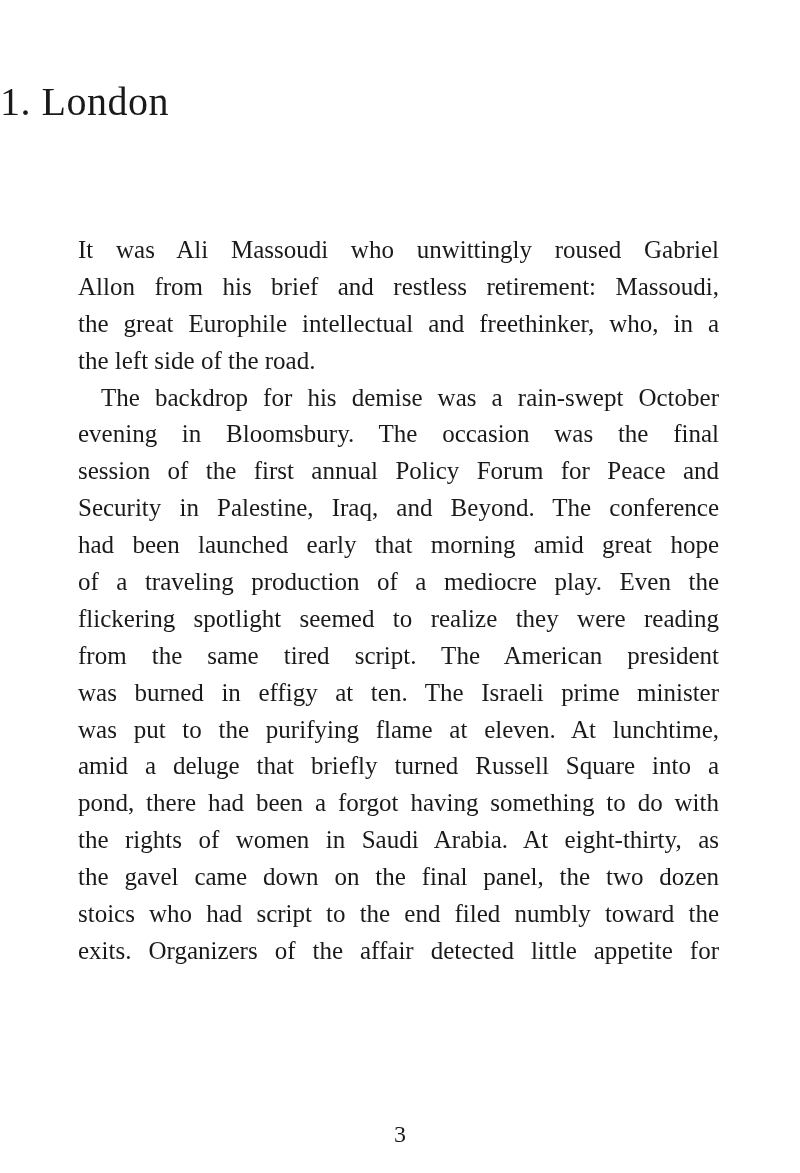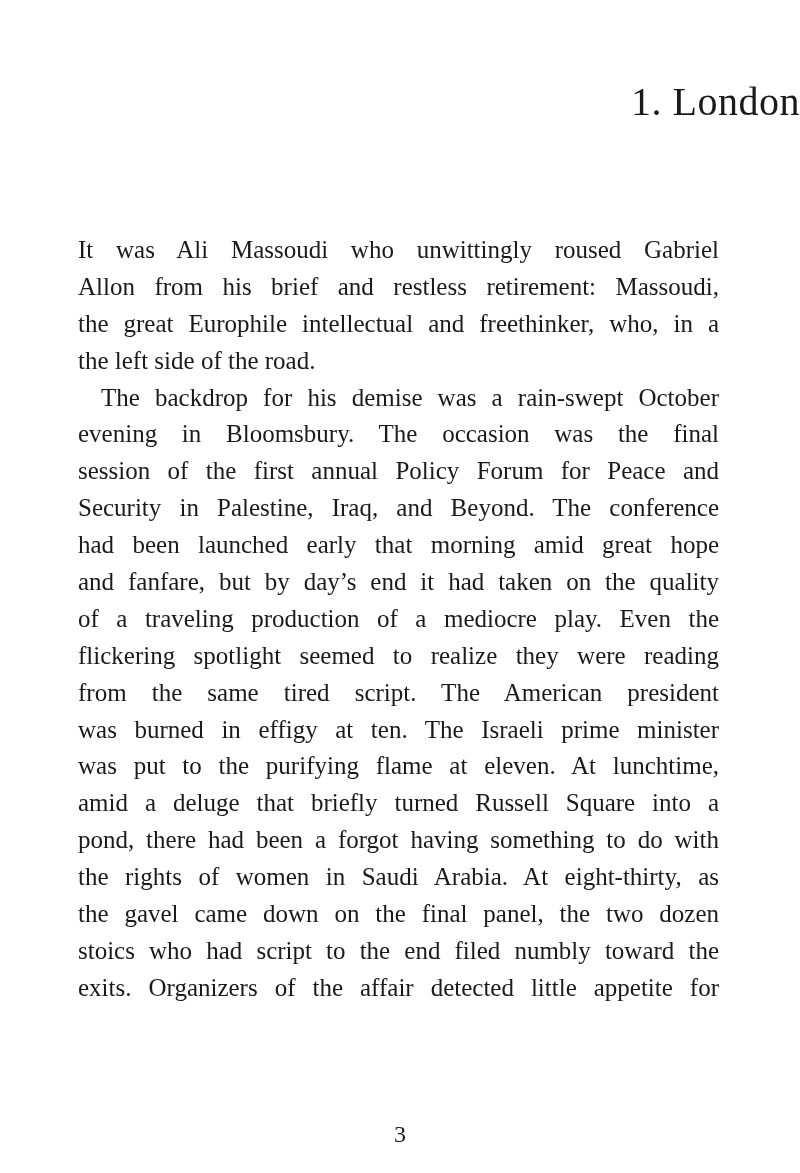--- a/index.html
+++ b/index.html
@@ -18,21 +18,21 @@
     .page {
       position: absolute;
       left: 0; top: 0;
       width: 800px; height: 1173px;
     }
     .chapter-title {
       position: absolute;
       top: 74px;
       left: 0;
       width: 800px;
-      text-align: right;
+      text-align: left;
       font-size: 40px;
       line-height: 56px;
       font-weight: normal;
       letter-spacing: 0.5px;
       margin: 0;
     }
     .body-text {
       position: absolute;
       top: 232px;
       left: 78px;
@@ -77,21 +77,20 @@
       <span class="line">the great Europhile intellectual and freethinker, who, in a</span>
       <span class="line last">the left side of the road.</span>
     </div>
 
     <div>
       <span class="line indent">The backdrop for his demise was a rain-swept October</span>
       <span class="line">evening in Bloomsbury. The occasion was the final</span>
       <span class="line">session of the first annual Policy Forum for Peace and</span>
       <span class="line">Security in Palestine, Iraq, and Beyond. The conference</span>
       <span class="line">had been launched early that morning amid great hope</span>
-      <span class="line">and fanfare, but by day’s end it had taken on the quality</span>
       <span class="line">of a traveling production of a mediocre play. Even the</span>
       <span class="line">flickering spotlight seemed to realize they were reading</span>
       <span class="line">from the same tired script. The American president</span>
       <span class="line">was burned in effigy at ten. The Israeli prime minister</span>
       <span class="line">was put to the purifying flame at eleven. At lunchtime,</span>
       <span class="line">amid a deluge that briefly turned Russell Square into a</span>
       <span class="line">pond, there had been a forgot having something to do with</span>
       <span class="line">the rights of women in Saudi Arabia. At eight-thirty, as</span>
       <span class="line">the gavel came down on the final panel, the two dozen</span>
       <span class="line">stoics who had script to the end filed numbly toward the</span>

